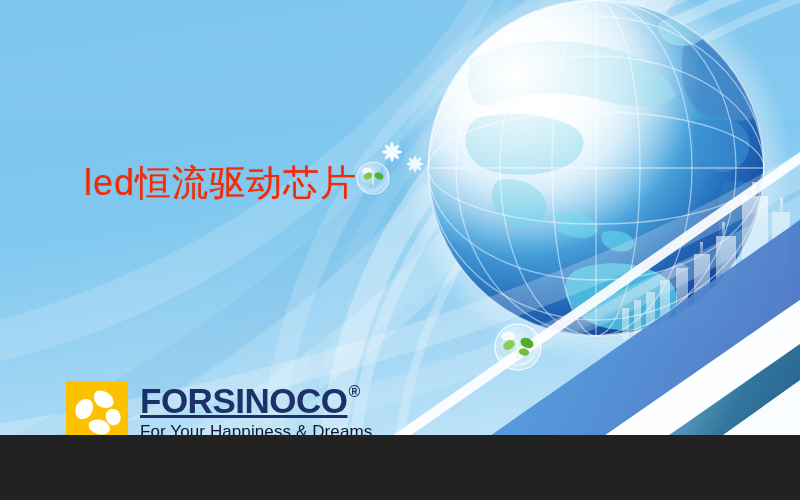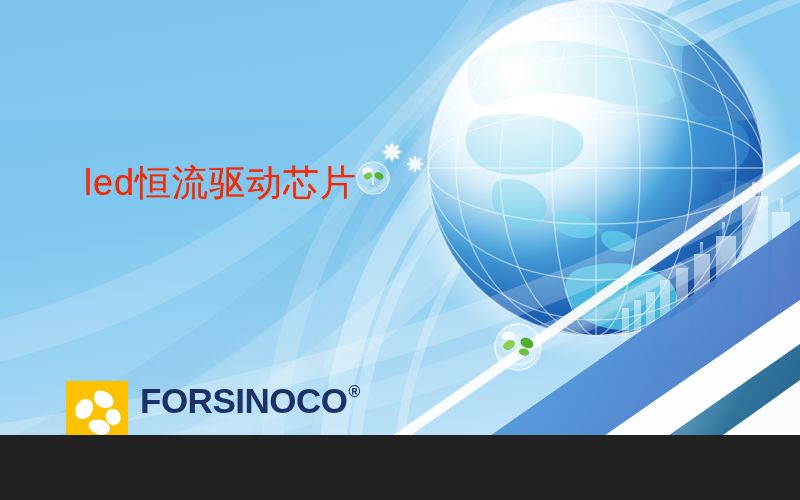--- a/index.html
+++ b/index.html
@@ -44,21 +44,21 @@
   #logo-mark svg{display:block;width:62px;height:62px;}
   #logo-text{margin-left:12px;padding-top:2px;}
   #wordmark{
     display:flex;align-items:flex-start;
     color:#1b3168;
     font-weight:bold;
     font-size:35px;
     letter-spacing:-0.5px;
     line-height:1;
   }
-  #wordmark-name{display:block;}
+  #wordmark-name{display:block;text-decoration:underline;}
   #wordmark-reg{
     font-size:16px;line-height:1;
     margin-top:1px;margin-left:1px;
     font-weight:bold;
   }
   #tagline{
     color:#10182e;
     font-size:17px;
     letter-spacing:.1px;
     margin-top:4px;
@@ -332,17 +332,18 @@
                    C26.3,52.5 21.5,47 23,42.5 C23.8,40.2 25.6,39.7 28,39 Z"></path>
         </g>
       </svg>
     </div>
 
     <div id="logo-text">
       <div id="wordmark">
         <span id="wordmark-name">FORSINOCO</span>
         <span id="wordmark-reg">®</span>
       </div>
+      <div id="tagline">For Your Happiness &amp; Dreams</div>
     </div>
 
   </div>
 
 </div>
 
 </body></html>

